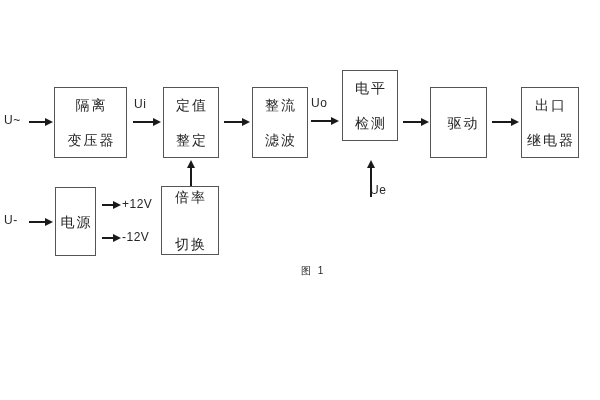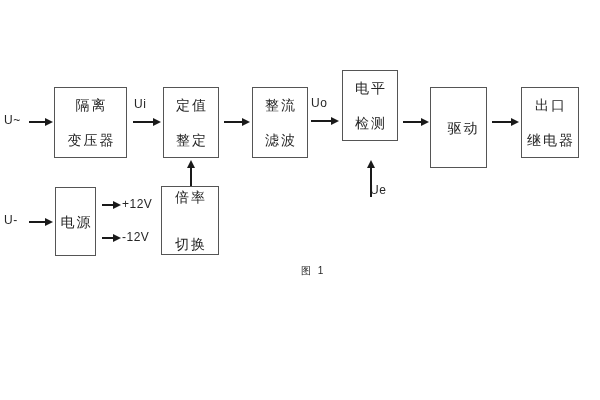--- a/index.html
+++ b/index.html
@@ -55,21 +55,21 @@
     <span>整定</span>
   </div>
   <div class="box" style="left:252px;top:87px;width:56px;height:71px;">
     <span>整流</span>
     <span>滤波</span>
   </div>
   <div class="box" style="left:342px;top:70px;width:56px;height:71px;">
     <span>电平</span>
     <span>检测</span>
   </div>
-  <div class="box single" style="left:430px;top:87px;width:57px;height:81px;padding-left:8px;">
+  <div class="box single" style="left:430px;top:87px;width:57px;height:71px;padding-left:8px;">
     <span>驱动</span>
   </div>
   <div class="box" style="left:521px;top:87px;width:58px;height:71px;">
     <span>出口</span>
     <span>继电器</span>
   </div>
 
   <div class="box single" style="left:55px;top:187px;width:41px;height:69px;">
     <span>电源</span>
   </div>

